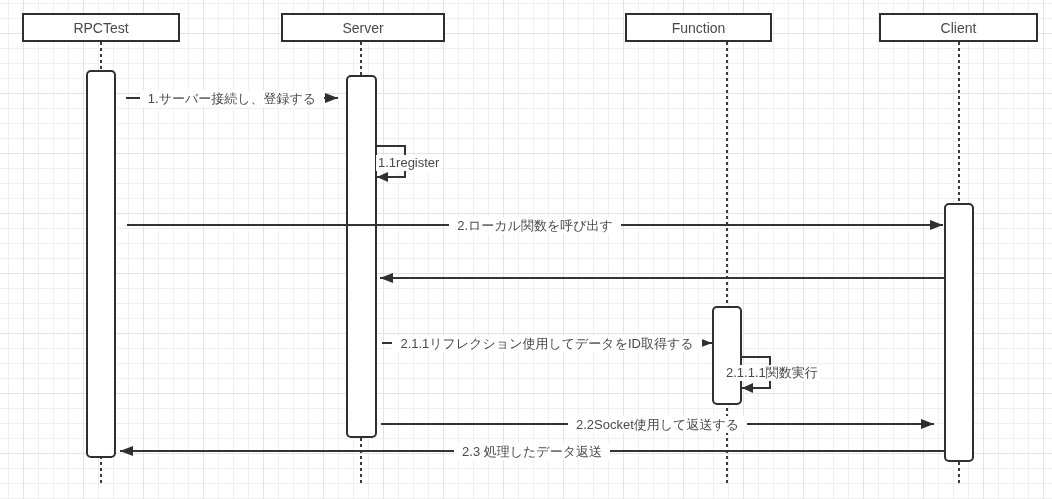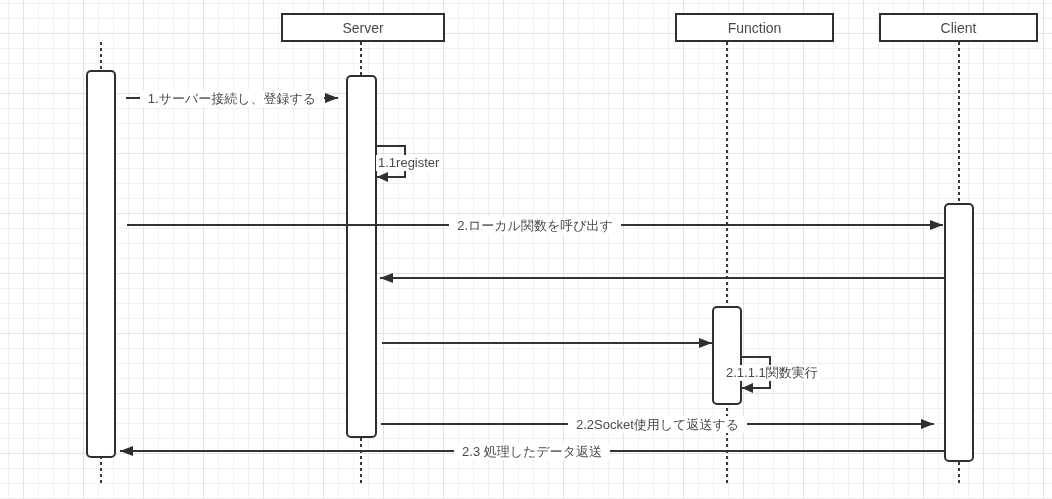--- a/index.html
+++ b/index.html
@@ -59,24 +59,27 @@
 </head>
 <body>
 
 <div class="canvas">
 
   <div class="lifeline" style="left:100px"></div>
   <div class="lifeline" style="left:360px"></div>
   <div class="lifeline" style="left:726px"></div>
   <div class="lifeline" style="left:958px"></div>
 
+  <div class="participant" style="left:22px;width:158px">
+    <span>RPCTest</span>
+  </div>
   <div class="participant" style="left:281px;width:164px">
     <span>Server</span>
   </div>
-  <div class="participant" style="left:675px;width:159px">
+  <div class="participant" style="left:625px;width:147px">
     <span>Function</span>
   </div>
   <div class="participant" style="left:879px;width:159px">
     <span>Client</span>
   </div>
 
   <div class="activation" style="left:86px;top:70px;height:388px"></div>
   <div class="activation" style="left:346px;top:75px;height:363px;width:31px"></div>
   <div class="activation" style="left:712px;top:306px;height:99px"></div>
   <div class="activation" style="left:944px;top:203px;height:259px"></div>
@@ -102,20 +105,21 @@
   </div>
 
   <div class="msg" style="left:380px;top:269px;width:564px">
     <div class="mline"></div>
     <div class="arr l"></div>
   </div>
 
   <div class="msg" style="left:382px;top:334px;width:330px">
     <div class="mline"></div>
     <div class="arr r"></div>
+    <span class="mlbl">2.1.1リフレクション使用してデータをID取得する</span>
   </div>
 
   <div class="self" style="left:742px;top:356px;width:29px;height:33px">
     <div class="s-top"></div>
     <div class="s-side"></div>
     <div class="s-bot"></div>
     <div class="s-arr"></div>
     <span class="s-lbl" style="left:-18px;top:9px">2.1.1.1関数実行</span>
   </div>
 

